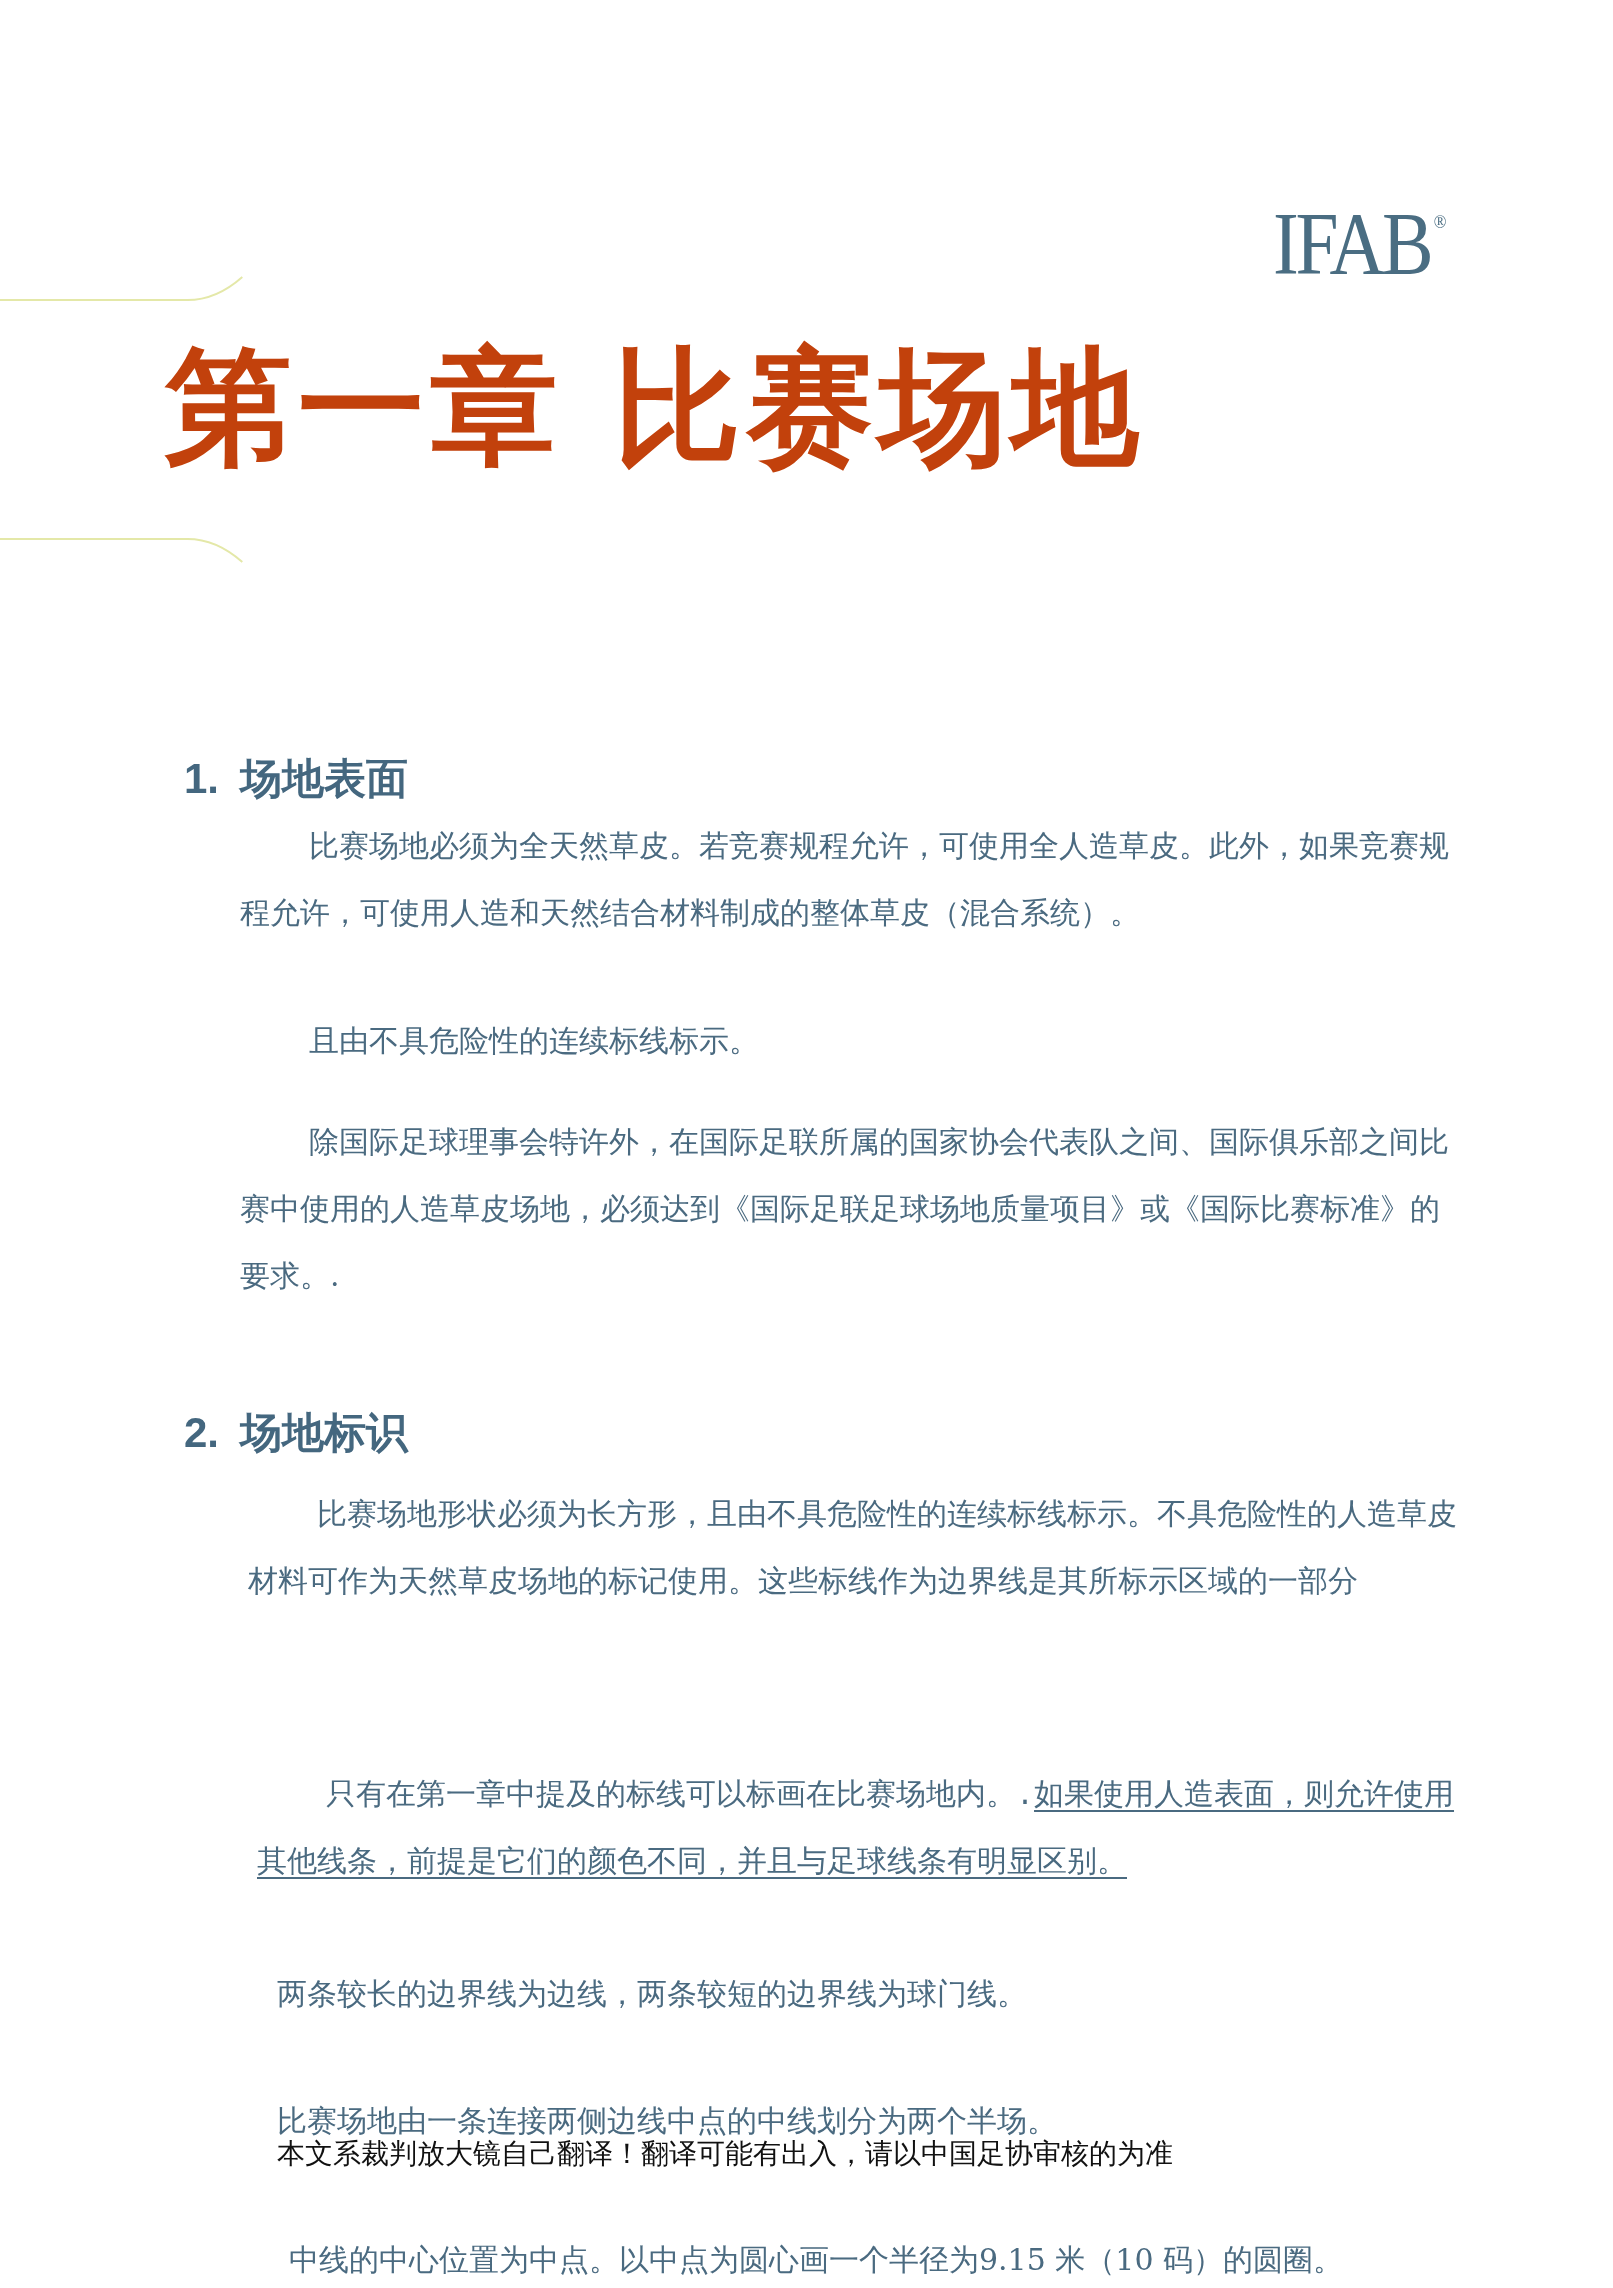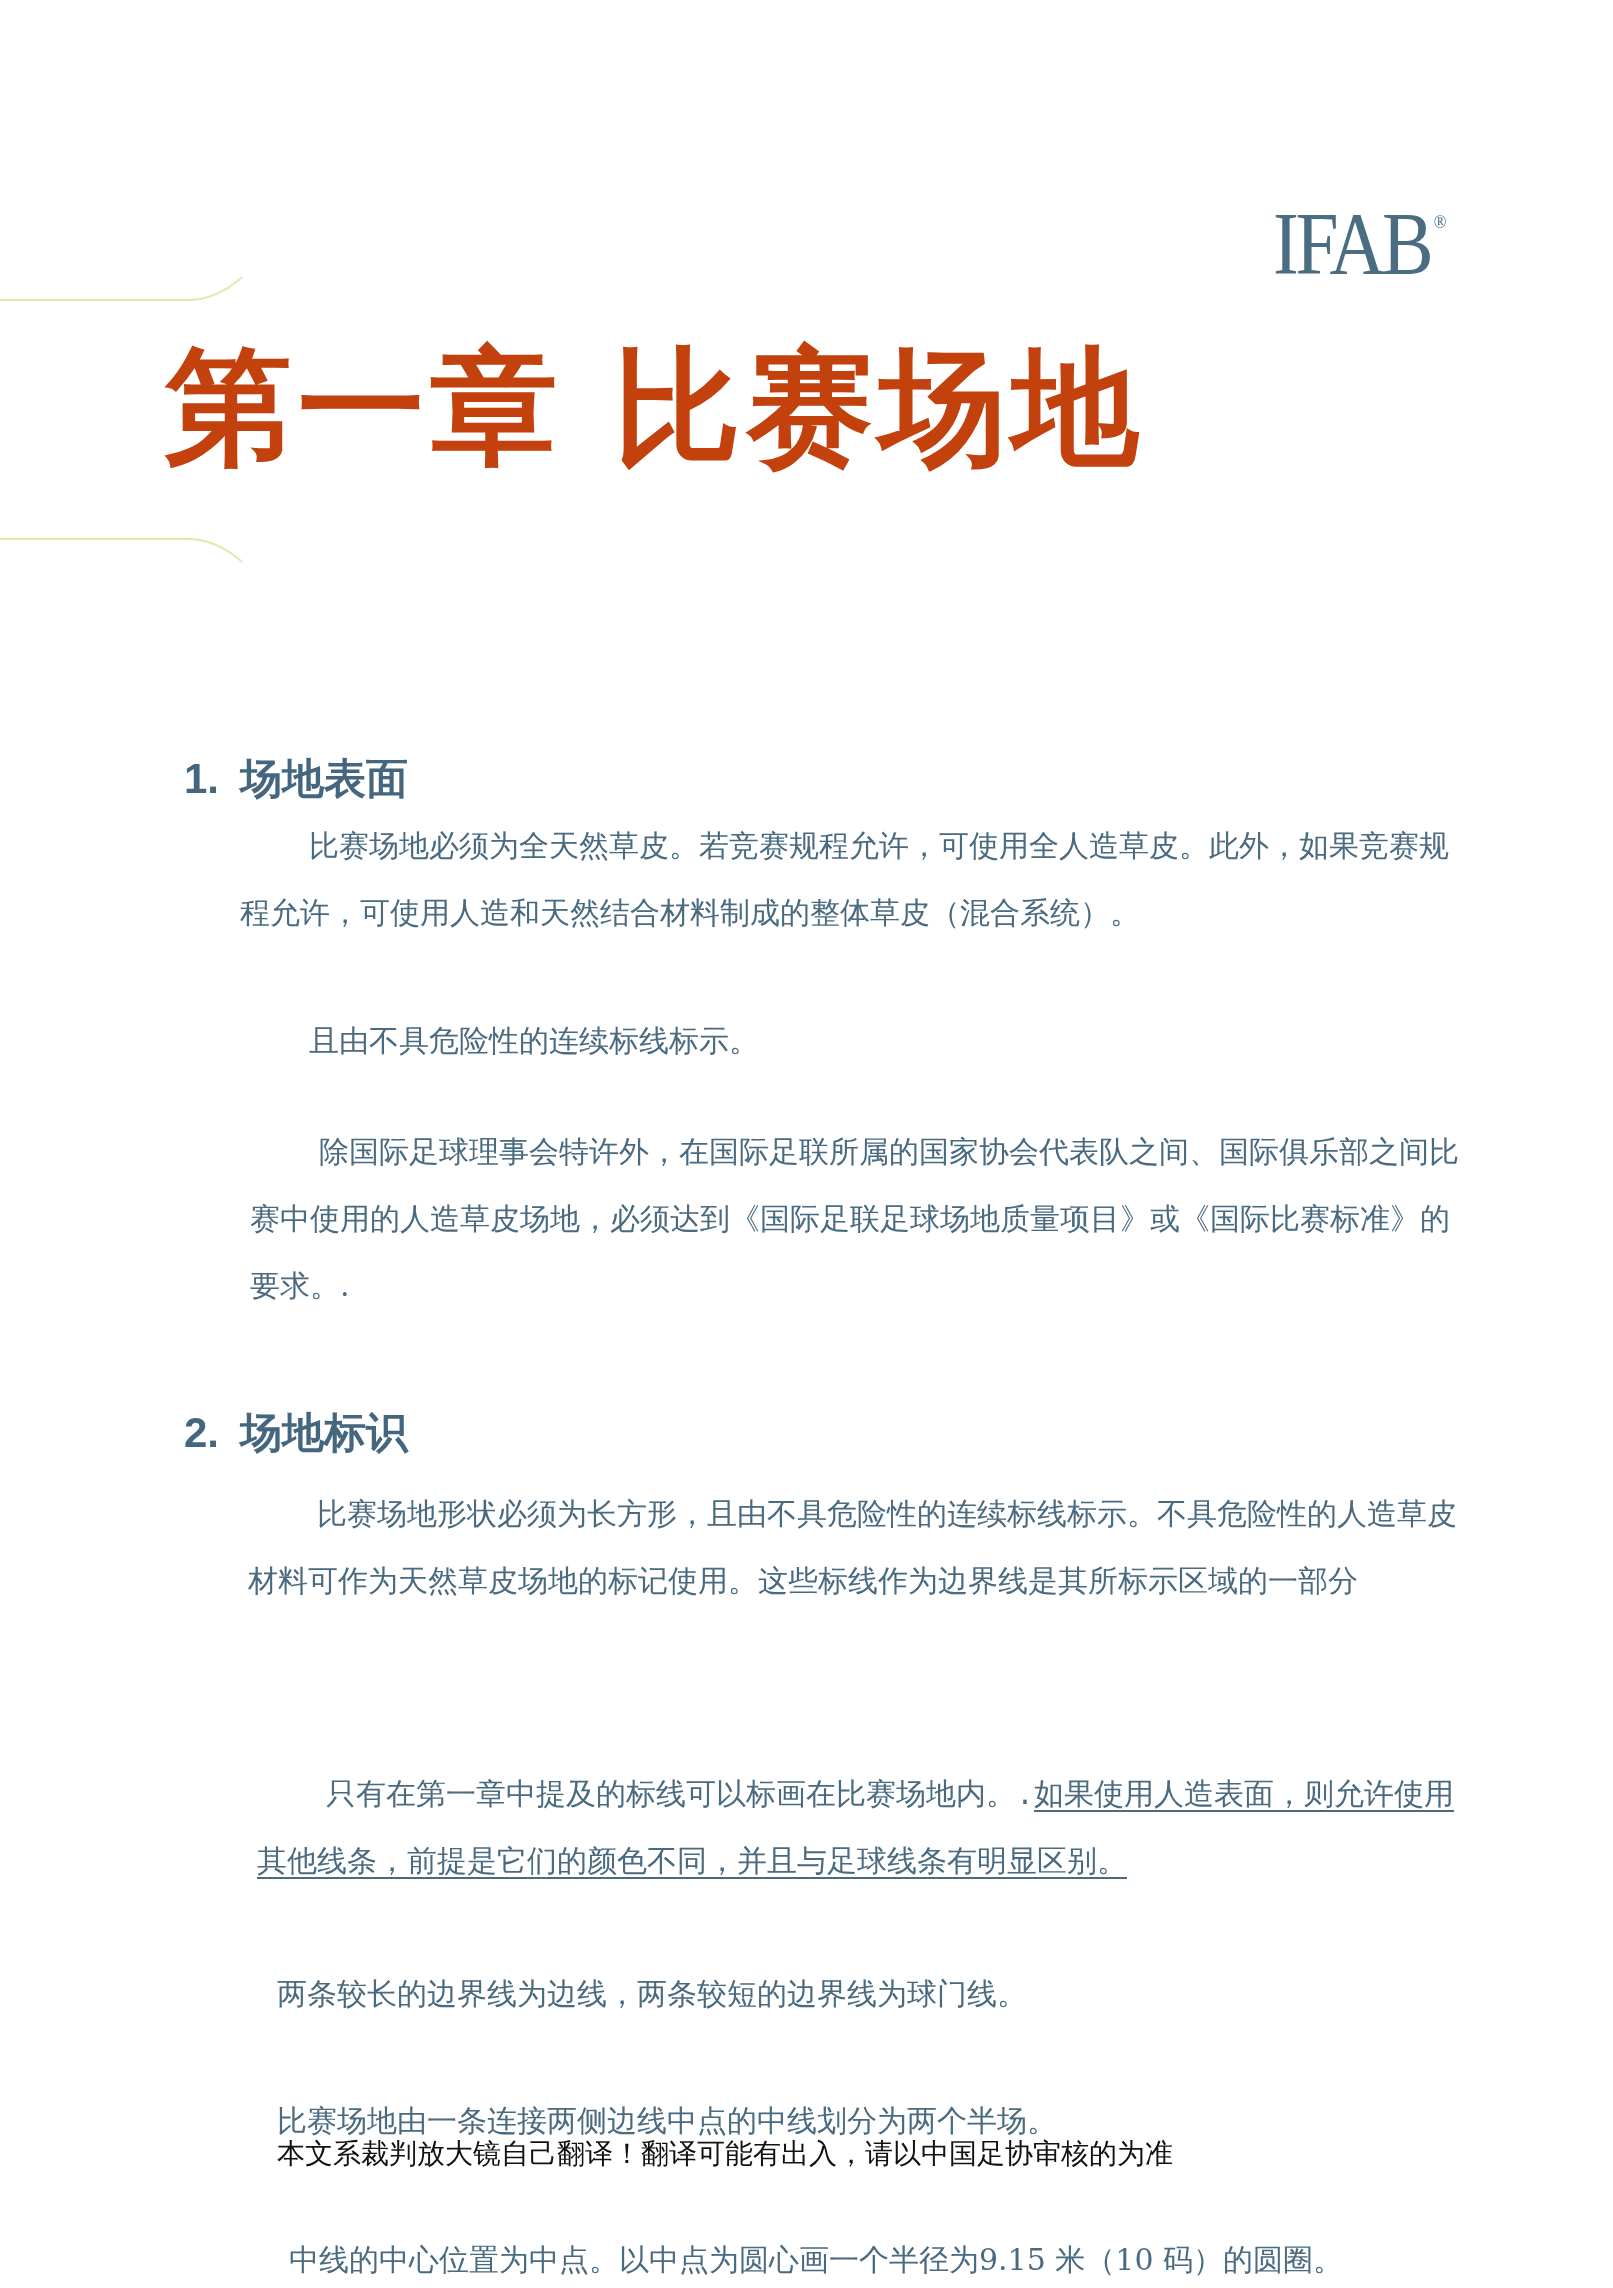--- a/index.html
+++ b/index.html
@@ -106,21 +106,21 @@
 </div>
 
 <div class="chapter-title">第一章  比赛场地</div>
 
 <div class="section-heading" style="top:751px">
   <span class="num">1.</span><span>场地表面</span>
 </div>
 
 <p class="para" style="top:812px;margin:0;">比赛场地必须为全天然草皮。若竞赛规程允许，可使用全人造草皮。此外，如果竞赛规程允许，可使用人造和天然结合材料制成的整体草皮（混合系统）。</p>
 <p class="para" style="top:1007px;margin:0;">且由不具危险性的连续标线标示。</p>
-<p class="para" style="top:1108px;margin:10px;">除国际足球理事会特许外，在国际足联所属的国家协会代表队之间、国际俱乐部之间比赛中使用的人造草皮场地，必须达到《国际足联足球场地质量项目》或《国际比赛标准》的要求。.</p>
+<p class="para" style="top:1108px;margin:0;">除国际足球理事会特许外，在国际足联所属的国家协会代表队之间、国际俱乐部之间比赛中使用的人造草皮场地，必须达到《国际足联足球场地质量项目》或《国际比赛标准》的要求。.</p>
 
 <div class="section-heading" style="top:1405px">
   <span class="num">2.</span><span>场地标识</span>
 </div>
 
 <p class="para" style="top:1472px;margin:8px;">比赛场地形状必须为长方形，且由不具危险性的连续标线标示。不具危险性的人造草皮材料可作为天然草皮场地的标记使用。这些标线作为边界线是其所标示区域的一部分</p>
 
 <p class="para" style="top:1746px;margin:17px;font-family:Liberation Mono, monospace;">
   <span>只有在第一章中提及的标线可以标画在比赛场地内。.</span><span class="u">如果使用人造表面，则允许使用其他线条，前提是它们的颜色不同，并且与足球线条有明显区别。</span>
 </p>

